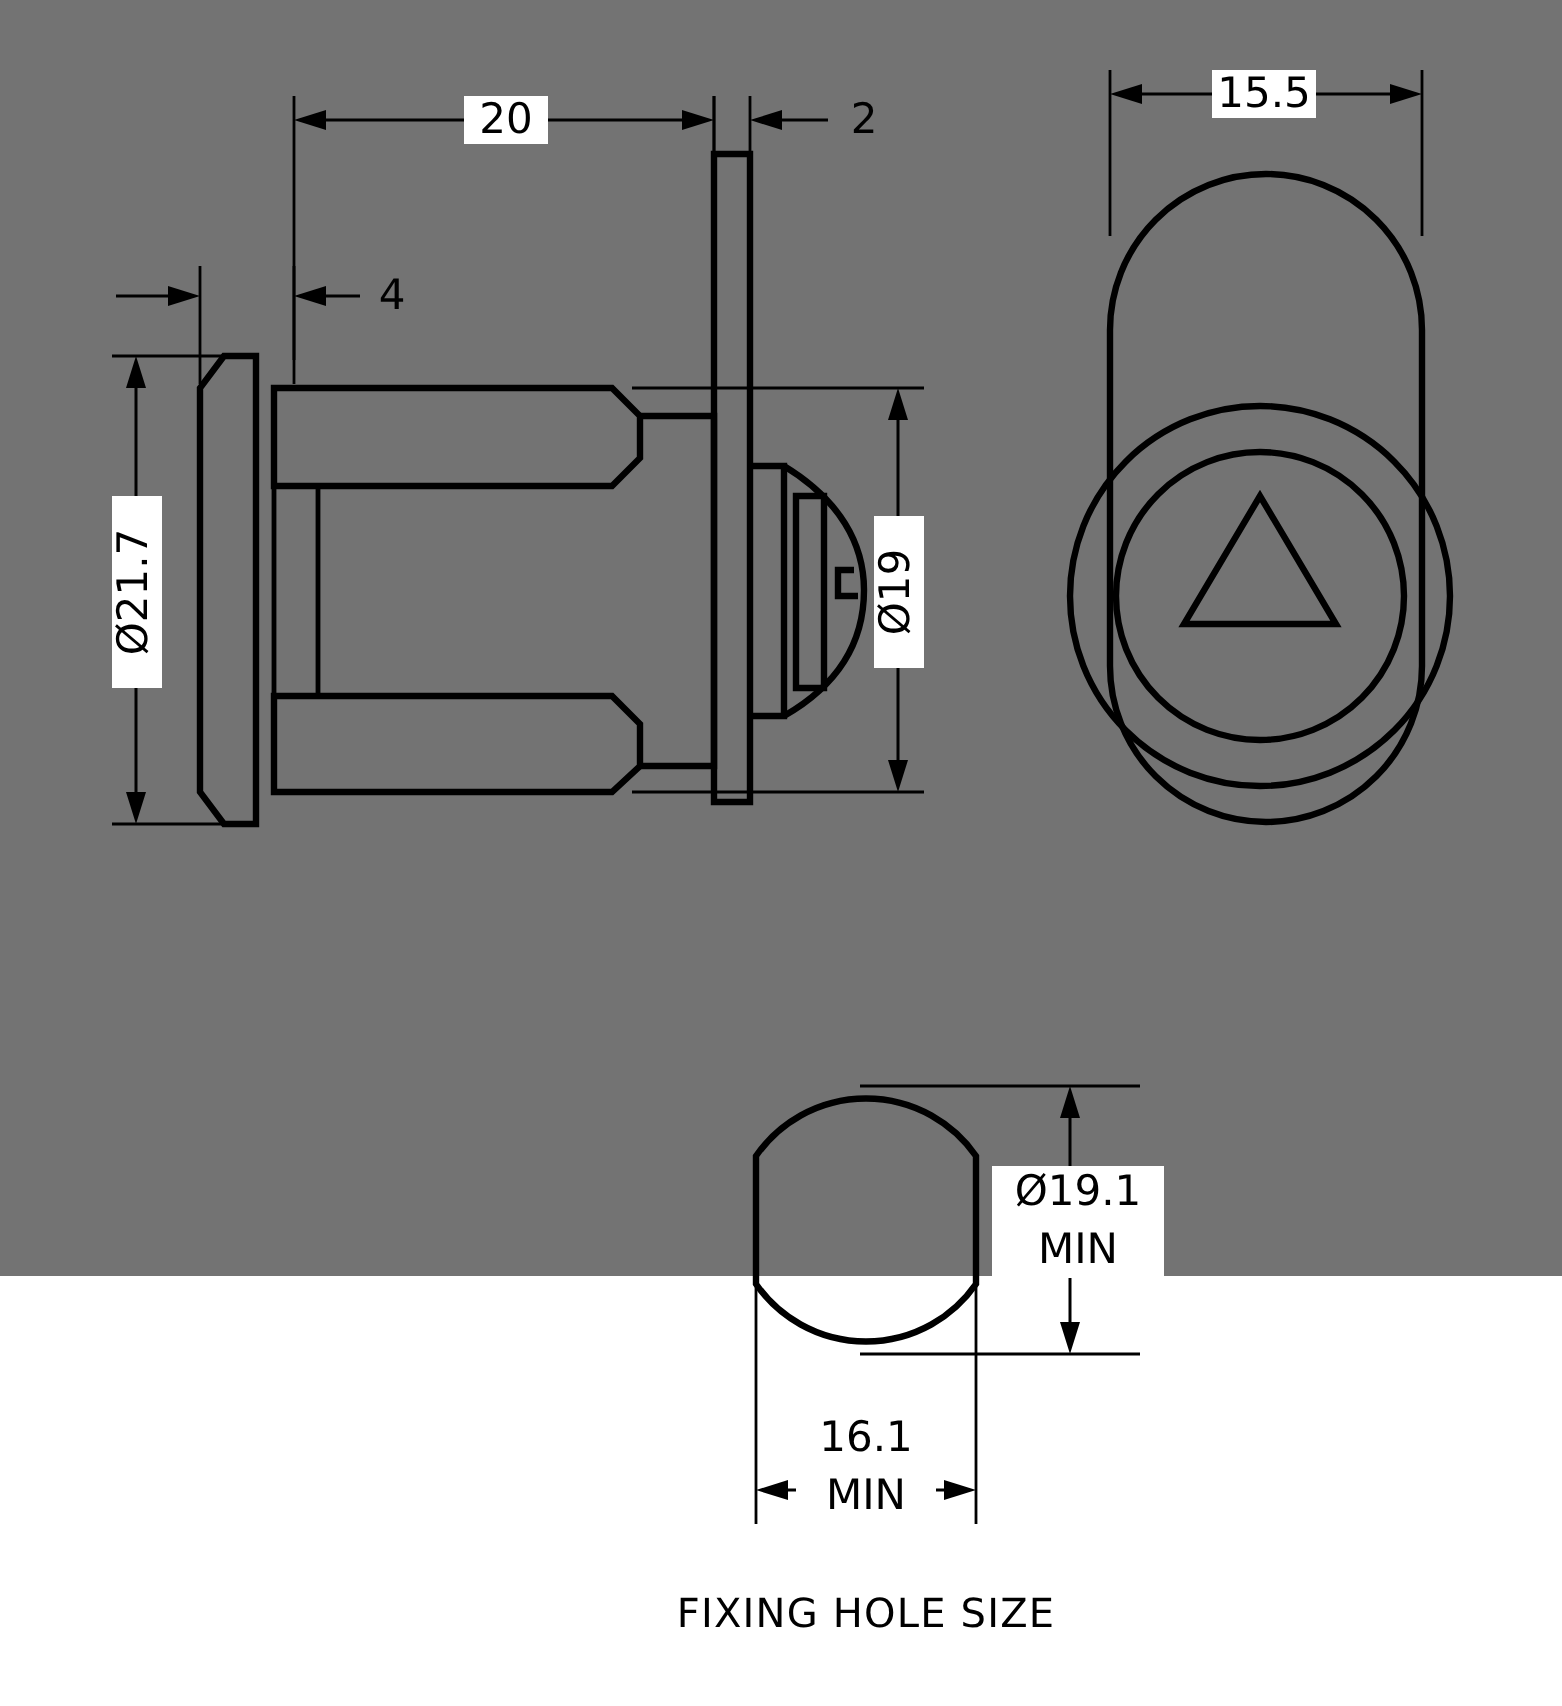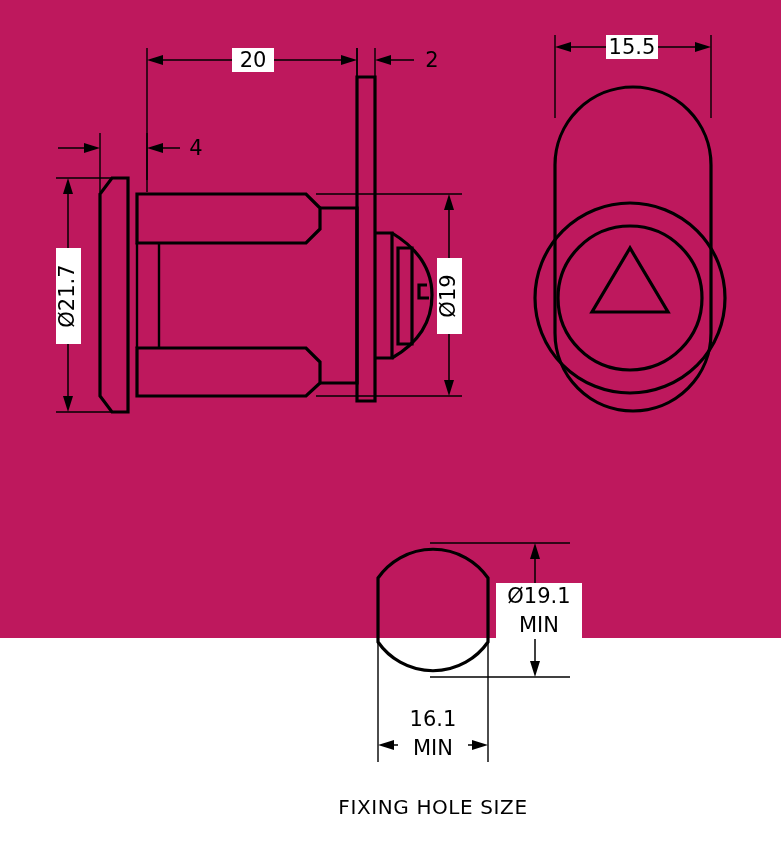--- a/index.html
+++ b/index.html
@@ -10,21 +10,21 @@
   body {
     width: 781px;
     height: 853px;
     font-family: "DejaVu Sans", "Liberation Sans", sans-serif;
     overflow: hidden;
   }
   #drawing-root {
     position: relative;
     width: 781px;
     height: 638px;
-    background: #be185d;
+    background: #737373;
   }
   svg#cad {
     display: block;
     width: 781px;
     height: 853px;
   }
   .obj   { fill: none; stroke: #000000; stroke-width: 3.2; stroke-linejoin: miter; stroke-linecap: butt; }
   .obj-thin { fill: none; stroke: #000000; stroke-width: 2.4; }
   .dimline { fill: none; stroke: #000000; stroke-width: 1.5; }
   .extline { fill: none; stroke: #000000; stroke-width: 1.4; }

